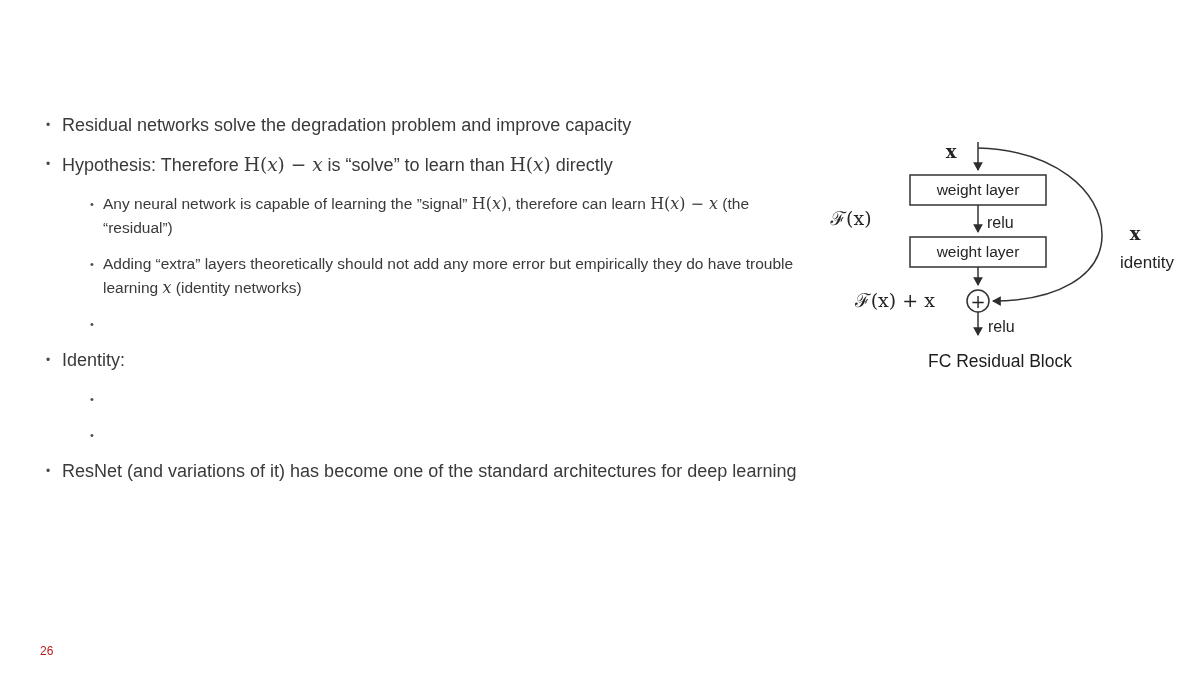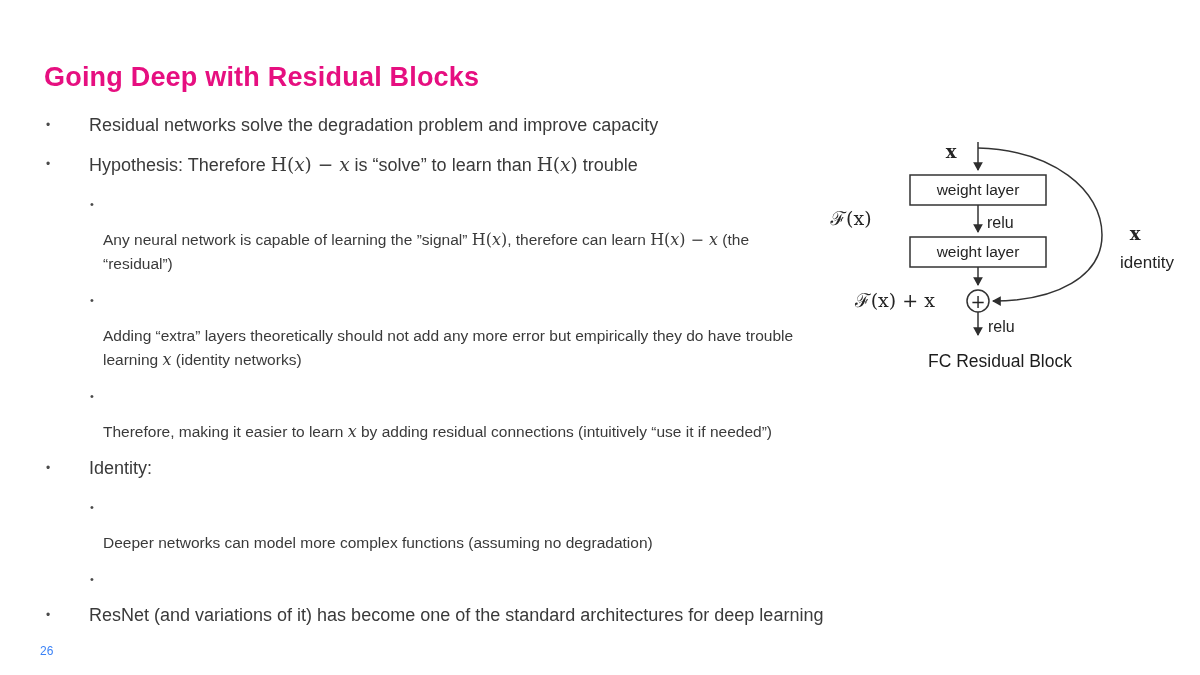--- a/index.html
+++ b/index.html
@@ -11,73 +11,70 @@
   .title{
     position:absolute;left:44px;top:44px;
     font-size:27px;font-weight:bold;letter-spacing:0.2px;
   }
   .content{position:absolute;left:44px;top:113px;width:800px;}
   .bullet{display:flex;align-items:flex-start;}
   .bullet .dot{flex:0 0 auto;color:#4a4a4a;}
   .bullet .txt{flex:0 1 auto;}
   .lvl1{font-size:18px;line-height:25px;margin-bottom:14px;}
   .lvl1 .dot{width:16px;font-size:12px;line-height:25px;padding-left:2px;}
-  .lvl1 .txt{max-width:745px;margin-left:27px;}
+  .lvl1 .txt{max-width:745px;}
   .lvl2{font-size:15.5px;line-height:24px;margin-bottom:12px;margin-left:46px;}
   .lvl2 .dot{width:13px;font-size:11px;line-height:24px;}
-  .lvl2 .txt{max-width:715px;margin-top:36px;}
+  .lvl2 .txt{max-width:715px;}
   .seg-b{font-weight:normal;}
   .seg-m{font-family:"DejaVu Serif","Liberation Serif",serif;font-size:1.03em;}
   .seg-i{font-family:"DejaVu Serif","Liberation Serif",serif;font-style:italic;font-size:1.03em;}
   .page-number{
-    position:absolute;left:40px;top:644px;font-size:12px;color:#3b82f6;
+    position:absolute;left:40px;top:644px;font-size:12px;color:#b91c1c;
   }
   .diagram{position:absolute;left:825px;top:135px;}
   .dg-sans{font-family:"Liberation Sans","DejaVu Sans",sans-serif;fill:#242424;}
   .dg-serif{font-family:"DejaVu Serif","Liberation Serif",serif;fill:#242424;}
   .dg-serif-b{font-family:"DejaVu Serif","Liberation Serif",serif;font-weight:bold;fill:#242424;}
   .dg-stroke{stroke:#333333;stroke-width:1.5;fill:none;}
   .dg-box{stroke:#333333;stroke-width:1.5;fill:#ffffff;}
   .caption{fill:#1c1c1c;}
 </style>
 </head>
 <body>
 
 <div class="slide">
 
-  <h1 class="title" style="color: rgb(230, 15, 128);">Going Deep with Residual Blocks</h1>
 
   <div class="content">
       <div class="bullet lvl1">
         <span class="dot">•</span>
         <div class="txt"><span>Residual networks solve the degradation problem and improve capacity</span></div>
       </div>
       <div class="bullet lvl1">
         <span class="dot">•</span>
-        <div class="txt"><span class="seg-b">Hypothesis</span><span>: Therefore </span><span class="seg-m">H(</span><span class="seg-i">x</span><span class="seg-m">) − </span><span class="seg-i">x</span><span> is “solve” to learn than </span><span class="seg-m">H(</span><span class="seg-i">x</span><span class="seg-m">)</span><span> trouble</span></div>
+        <div class="txt"><span class="seg-b">Hypothesis</span><span>: Therefore </span><span class="seg-m">H(</span><span class="seg-i">x</span><span class="seg-m">) − </span><span class="seg-i">x</span><span> is “solve” to learn than </span><span class="seg-m">H(</span><span class="seg-i">x</span><span class="seg-m">)</span><span> directly</span></div>
       </div>
       <div class="bullet lvl2">
         <span class="dot">•</span>
         <div class="txt"><span>Any neural network is capable of learning the ”signal” </span><span class="seg-m">H(</span><span class="seg-i">x</span><span class="seg-m">)</span><span>, therefore can learn </span><span class="seg-m">H(</span><span class="seg-i">x</span><span class="seg-m">) − </span><span class="seg-i">x</span><span> (the “residual”)</span></div>
       </div>
       <div class="bullet lvl2">
         <span class="dot">•</span>
         <div class="txt"><span>Adding “extra” layers theoretically should not add any more error but empirically they do have trouble learning </span><span class="seg-i">x</span><span> (identity networks)</span></div>
       </div>
       <div class="bullet lvl2">
         <span class="dot">•</span>
-        <div class="txt"><span>Therefore, making it easier to learn </span><span class="seg-i">x</span><span> by adding residual connections (intuitively “use it if needed”)</span></div>
       </div>
       <div class="bullet lvl1">
         <span class="dot">•</span>
         <div class="txt"><span>Identity:</span></div>
       </div>
       <div class="bullet lvl2">
         <span class="dot">•</span>
-        <div class="txt"><span>Deeper networks can model more complex functions (assuming no degradation)</span></div>
       </div>
       <div class="bullet lvl2">
         <span class="dot">•</span>
       </div>
       <div class="bullet lvl1">
         <span class="dot">•</span>
         <div class="txt"><span>ResNet (and variations of it) has become one of the standard architectures for deep learning</span></div>
       </div>
     </div>
 

